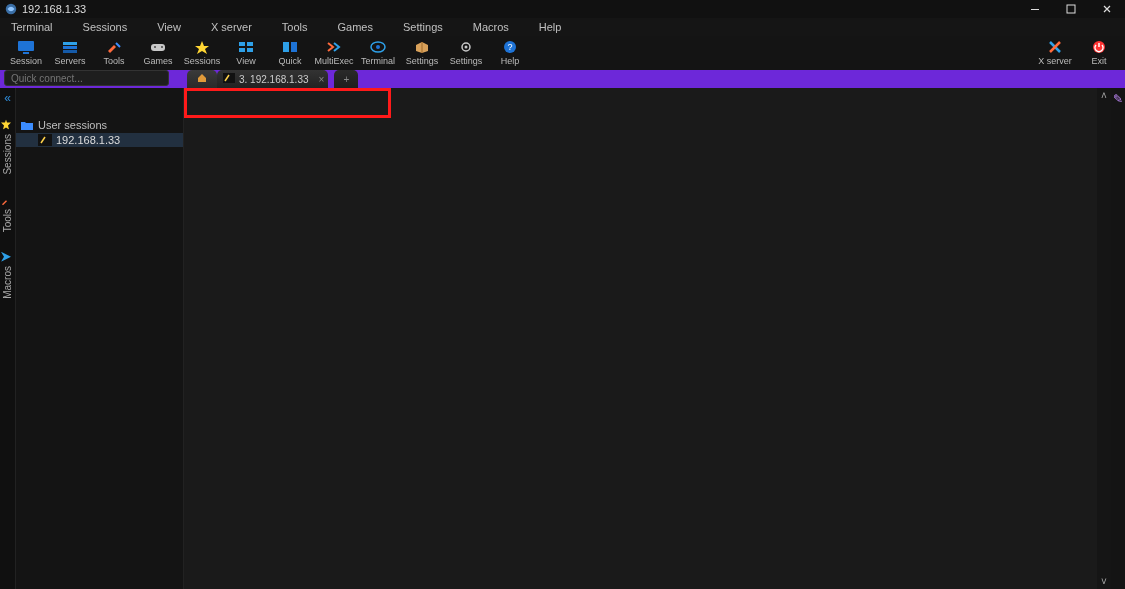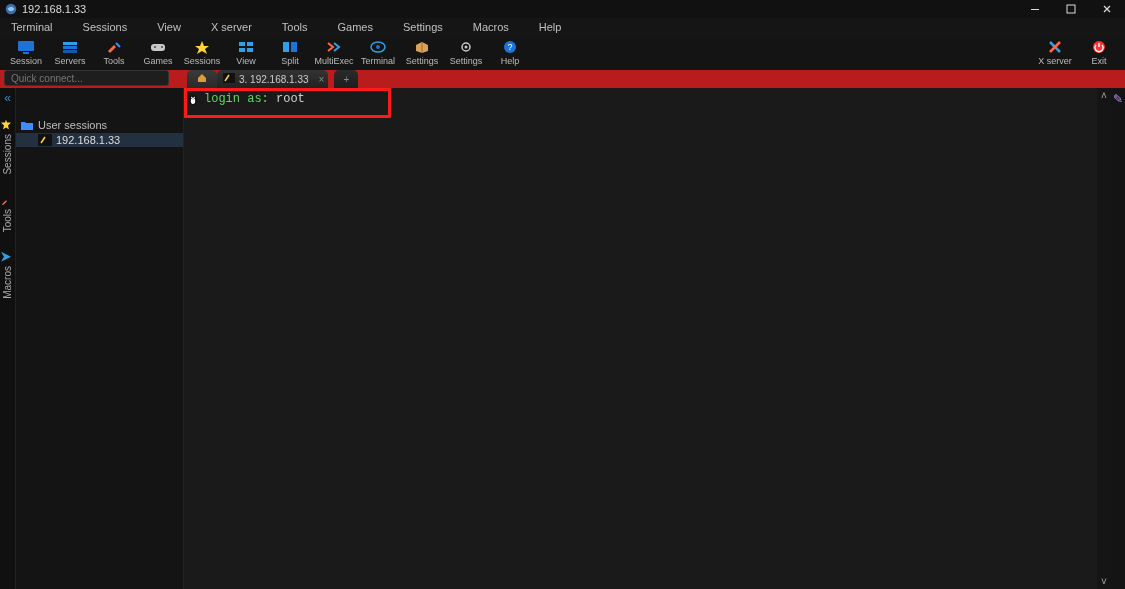--- a/index.html
+++ b/index.html
@@ -65,21 +65,21 @@
     align-items: center;
     justify-content: center;
     gap: 1px;
   }
   .toolbtn .ticon { width: 18px; height: 16px; display:flex; align-items:center; justify-content:center;}
   .toolbtn .tlabel { font-size: 9px; color: #bbb; line-height: 11px;}
   .toolbar .flex { flex: 1; }
   
   .subrow {
     height: 18px;
-    background: #b91c1c;
+    background: #6d28d9;
     display: flex;
     align-items: stretch;
     padding-left: 4px;
   }
   .quickconnect {
     width: 165px;
     height: 16px;
     background: #1e1e1e;
     border: 1px solid #333;
     border-radius: 3px;
@@ -345,21 +345,21 @@
       </span>
     <span class="tlabel">View</span>
   </div>
   <div class="toolbtn">
     <span class="ticon">
         <svg width="18" height="14" viewBox="0 0 18 14">
           <rect x="2" y="2" width="6" height="10" fill="#2ea0e8"></rect>
           <rect x="10" y="2" width="6" height="10" fill="#1e73d6"></rect>
         </svg>
       </span>
-    <span class="tlabel">Split</span>
+    <span class="tlabel">Quick</span>
   </div>
   <div class="toolbtn">
     <span class="ticon">
         <svg width="18" height="14" viewBox="0 0 18 14">
           <path d="M3 3 L8 7 L3 11" stroke="#ff6a3c" stroke-width="2" fill="none"></path>
           <path d="M9 3 L14 7 L9 11" stroke="#2ea0e8" stroke-width="2" fill="none"></path>
         </svg>
       </span>
     <span class="tlabel">MultiExec</span>
   </div>
@@ -482,30 +482,20 @@
             <rect width="12" height="10" fill="#111"></rect>
             <path d="M2 8 L6 2" stroke="#ffd24a" stroke-width="1.5"></path>
           </svg>
         </span>
       <span>192.168.1.33</span>
     </div>
   </div>
 
   <div class="terminalwrap">
     <div class="terminal">
-      <div class="termline">
-        <span class="penguin"><svg width="12" height="12" viewBox="0 0 12 12">
-              <ellipse cx="6" cy="7" rx="4" ry="5" fill="#111"></ellipse>
-              <ellipse cx="6" cy="8" rx="2.2" ry="3" fill="#fff"></ellipse>
-              <circle cx="4.8" cy="4.5" r="0.7" fill="#fff"></circle>
-              <circle cx="7.2" cy="4.5" r="0.7" fill="#fff"></circle>
-              <path d="M5 6 L7 6 L6 7 Z" fill="#f6a623"></path>
-            </svg></span>
-        <span><span class="t-green">login as: </span><span>root</span></span>
-      </div>
     </div>
     <div class="highlightbox"></div>
 
     <div class="vscrollbar">
       <span>˄</span>
       <span>˅</span>
     </div>
   </div>
 
   <div class="rightgutter">

